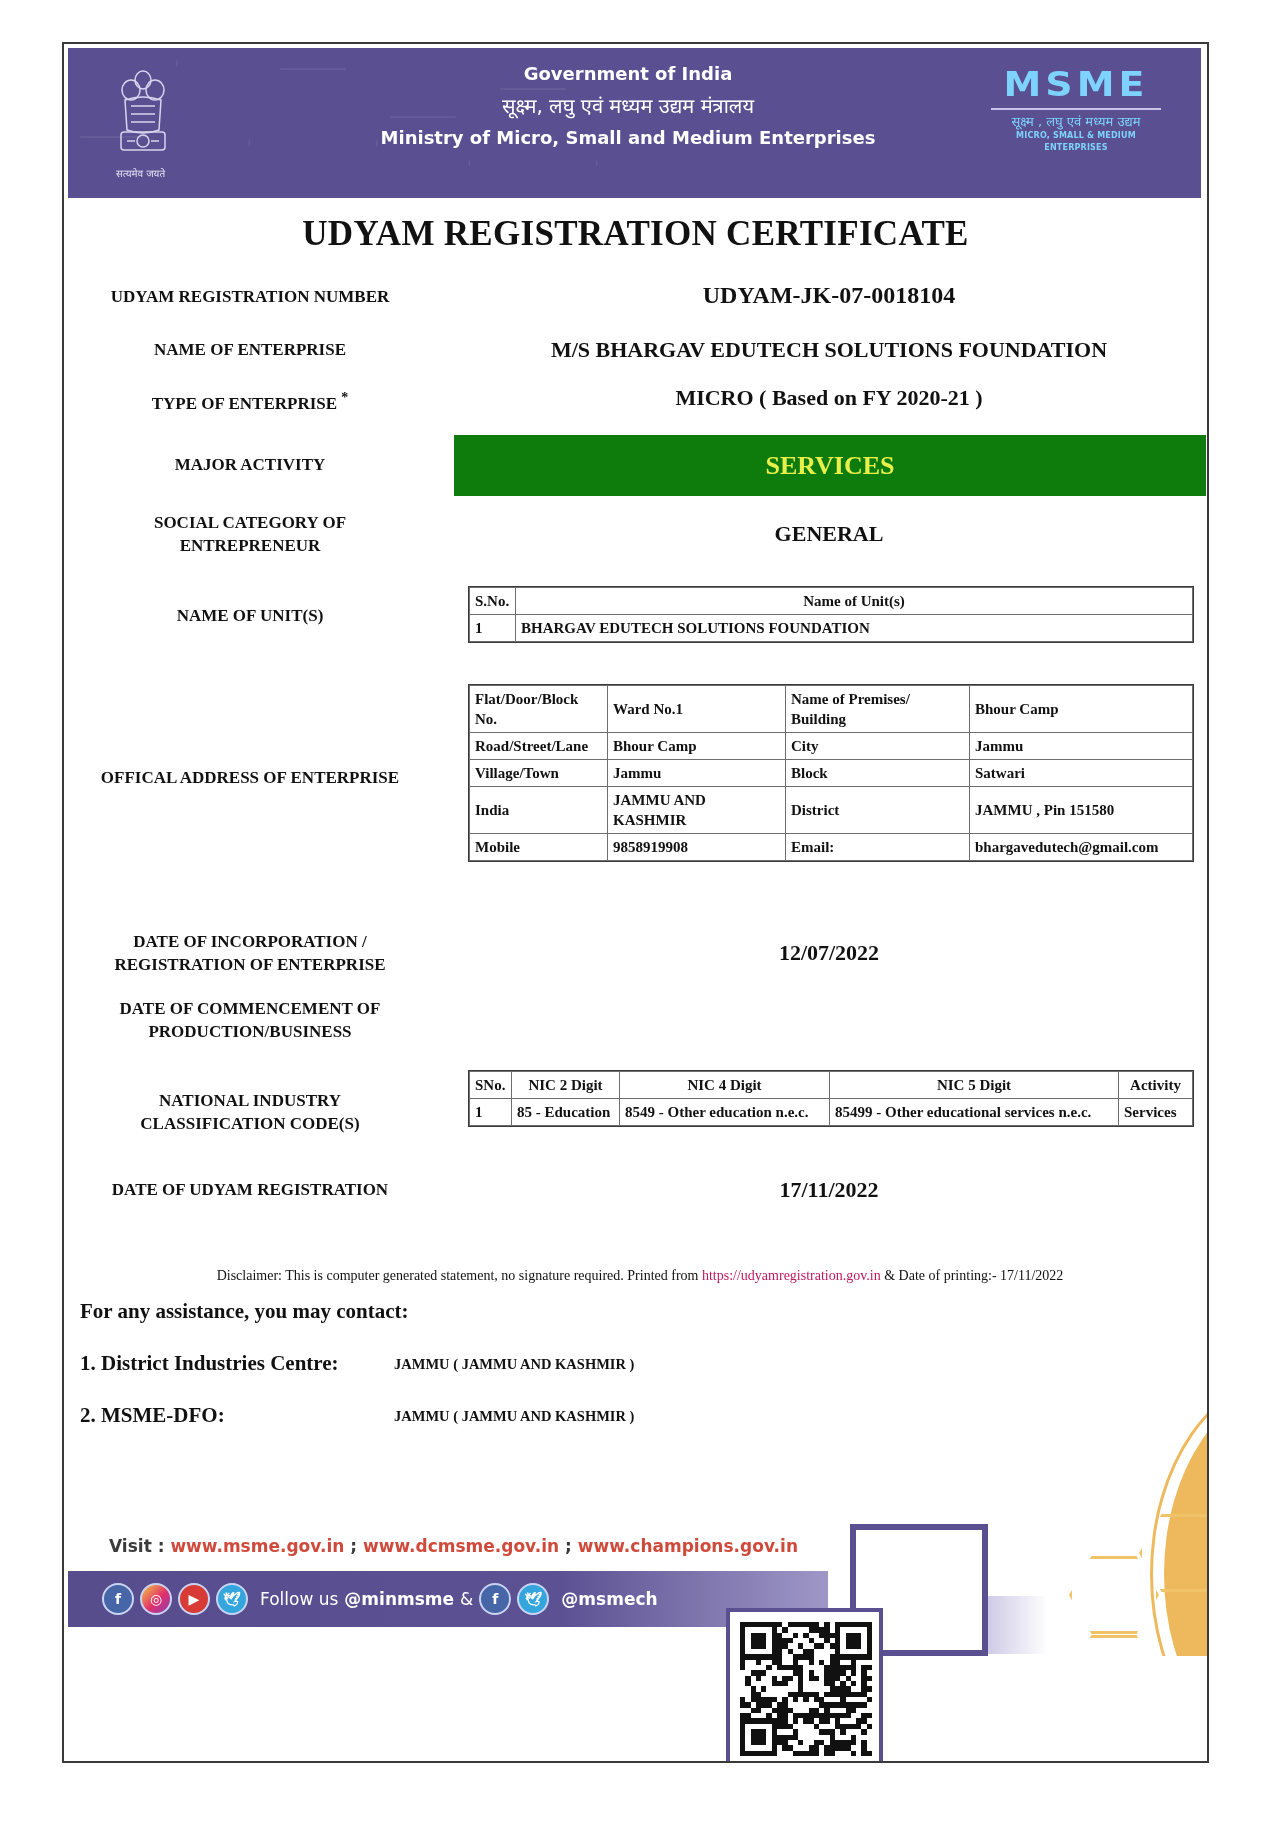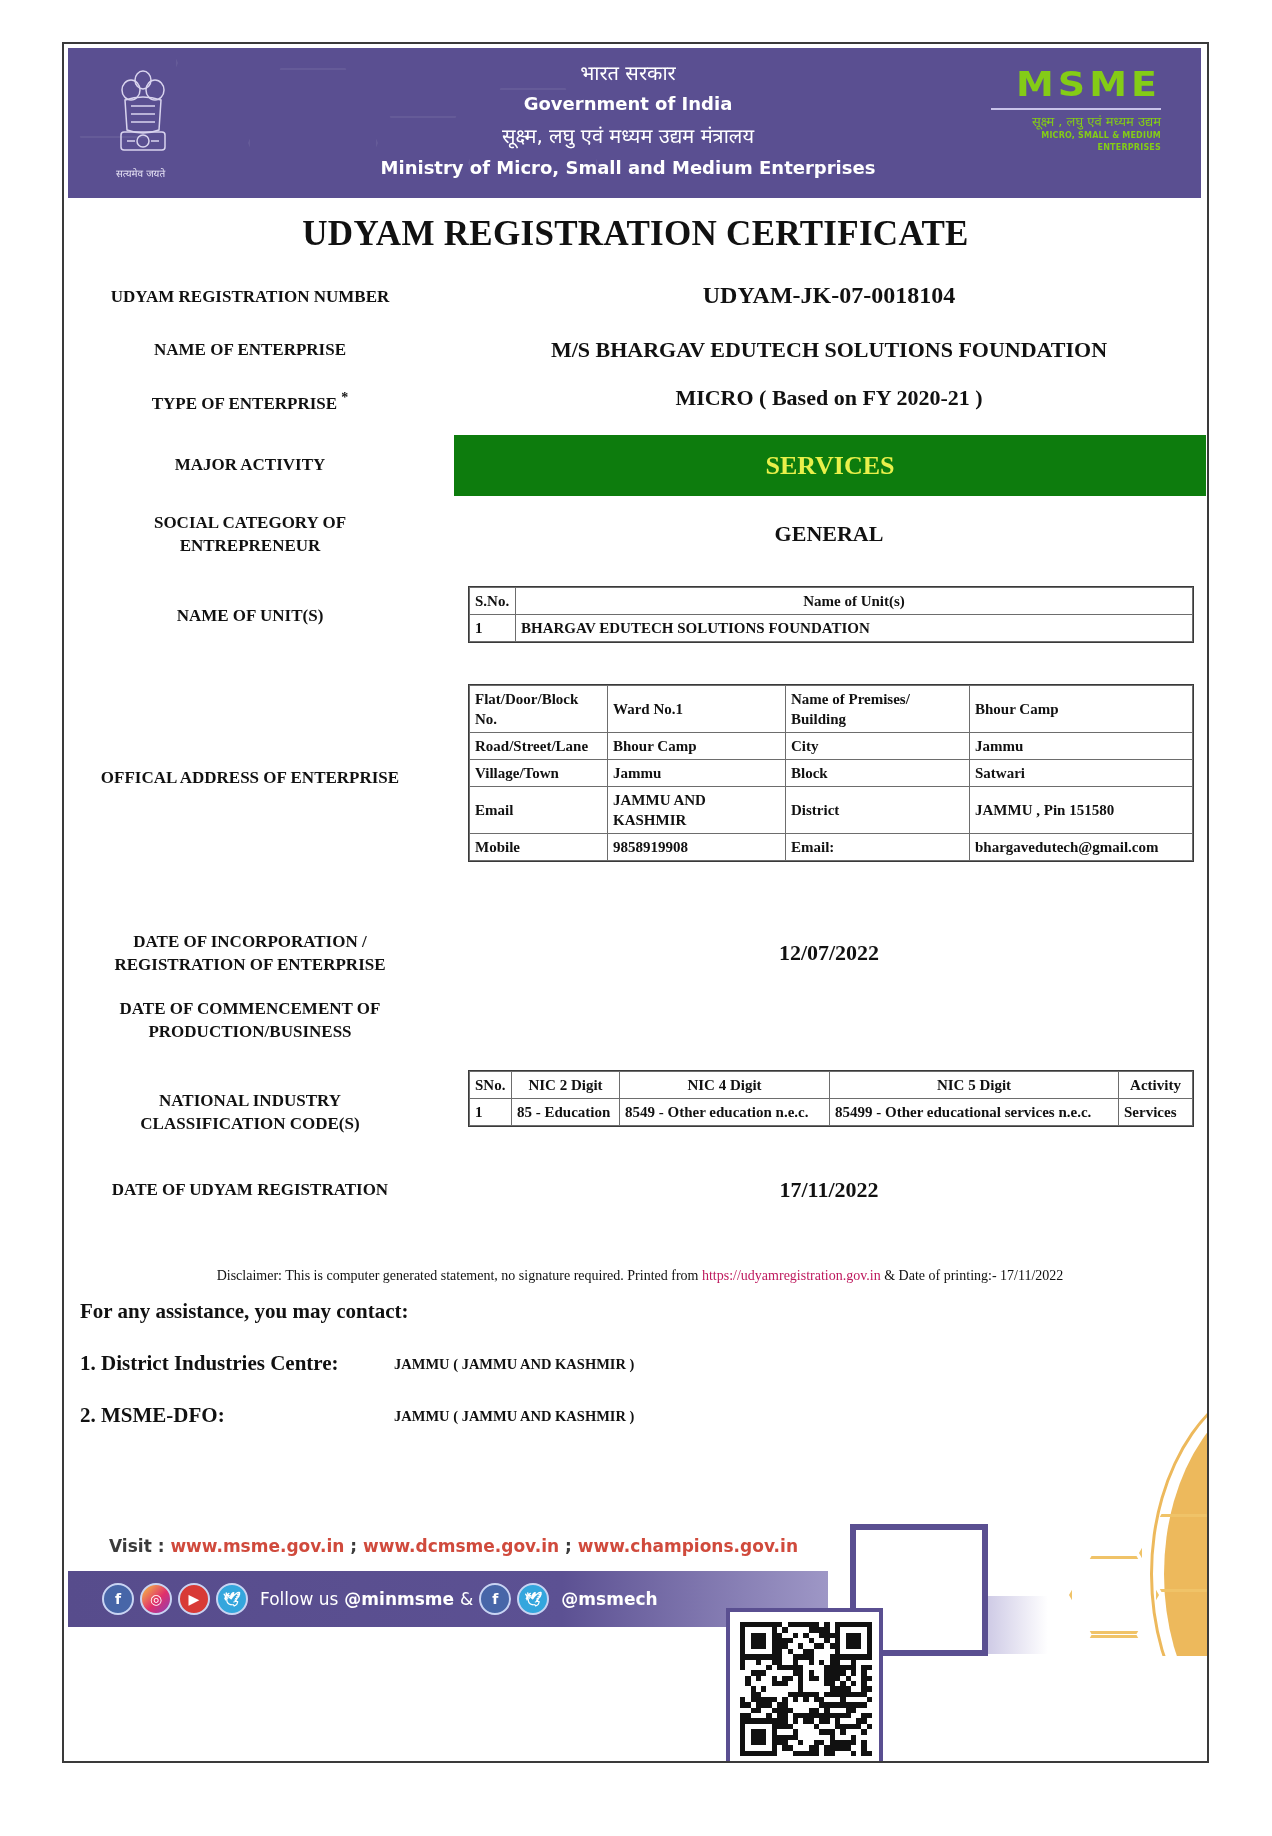--- a/index.html
+++ b/index.html
@@ -23,21 +23,21 @@
     position: absolute; left: 45px; top: 18px; width: 60px; height: 100px;
   }
   .emblem-caption { position: absolute; left: 48px; top: 118px; font-size: 10px; color: #e8e4f6;
     font-family: "DejaVu Sans", sans-serif; }
   .banner-center { position: absolute; left: 300px; top: 10px; width: 520px; text-align: center; color: #fff;
     font-family: "DejaVu Sans", sans-serif; }
   .bc-hindi1 { font-size: 20px; line-height: 30px; }
   .bc-eng1 { font-size: 18px; font-weight: bold; line-height: 32px; }
   .bc-hindi2 { font-size: 20px; line-height: 32px; }
   .bc-eng2 { font-size: 18px; font-weight: bold; line-height: 32px; }
-  .msme-logo { position: absolute; right: 40px; top: 16px; width: 170px; color: #84cc16; text-align: right;
+  .msme-logo { position: absolute; right: 40px; top: 16px; width: 170px; color: #7dd3fc; text-align: center;
     font-family: "DejaVu Sans", sans-serif; }
   .msme-word { font-size: 38px; font-weight: bold; letter-spacing: 4px; line-height: 40px; transform: scaleY(0.9); }
   .msme-rule { height: 2px; background: #c9c3ea; margin: 4px 0 4px; }
   .msme-hindi { font-size: 13px; line-height: 16px; }
   .msme-eng { font-size: 8px; font-weight: bold; line-height: 12px; letter-spacing: 0.2px; }
 
   
   .cert-title { position: absolute; left: 0; top: 170px; width: 1143px; text-align: center;
     font-size: 35px; font-weight: bold; letter-spacing: 0.3px; }
 
@@ -109,21 +109,20 @@
         <path d="M12 34 Q30 28 48 34 L46 64 Q30 70 14 64 Z"></path>
         <path d="M18 40 L42 40 M18 48 L42 48 M18 56 L42 56"></path>
         <rect x="8" y="66" width="44" height="18" rx="3"></rect>
         <circle cx="30" cy="75" r="6"></circle>
         <path d="M14 75 L22 75 M38 75 L46 75"></path>
       </g>
     </svg>
     <div class="emblem-caption">सत्यमेव जयते</div>
 
     <div class="banner-center">
-      <div class="bc-hindi1">भारत सरकार</div>
       <div class="bc-eng1">Government of India</div>
       <div class="bc-hindi2">सूक्ष्म, लघु एवं मध्यम उद्यम मंत्रालय</div>
       <div class="bc-eng2">Ministry of Micro, Small and Medium Enterprises</div>
     </div>
 
     <div class="msme-logo">
       <div class="msme-word">MSME</div>
       <div class="msme-rule"></div>
       <div class="msme-hindi">सूक्ष्म , लघु एवं मध्यम उद्यम</div>
       <div class="msme-eng">MICRO, SMALL &amp; MEDIUM ENTERPRISES</div>
@@ -182,21 +181,21 @@
       <td>City</td>
       <td>Jammu</td>
     </tr>
     <tr>
       <td>Village/Town</td>
       <td>Jammu</td>
       <td>Block</td>
       <td>Satwari</td>
     </tr>
     <tr>
-      <td>Email</td>
+      <td>India</td>
       <td>JAMMU AND KASHMIR</td>
       <td>District</td>
       <td>JAMMU , Pin 151580</td>
     </tr>
     <tr>
       <td>Mobile</td>
       <td>9858919908</td>
       <td>Email:</td>
       <td>bhargavedutech@gmail.com</td>
     </tr>

